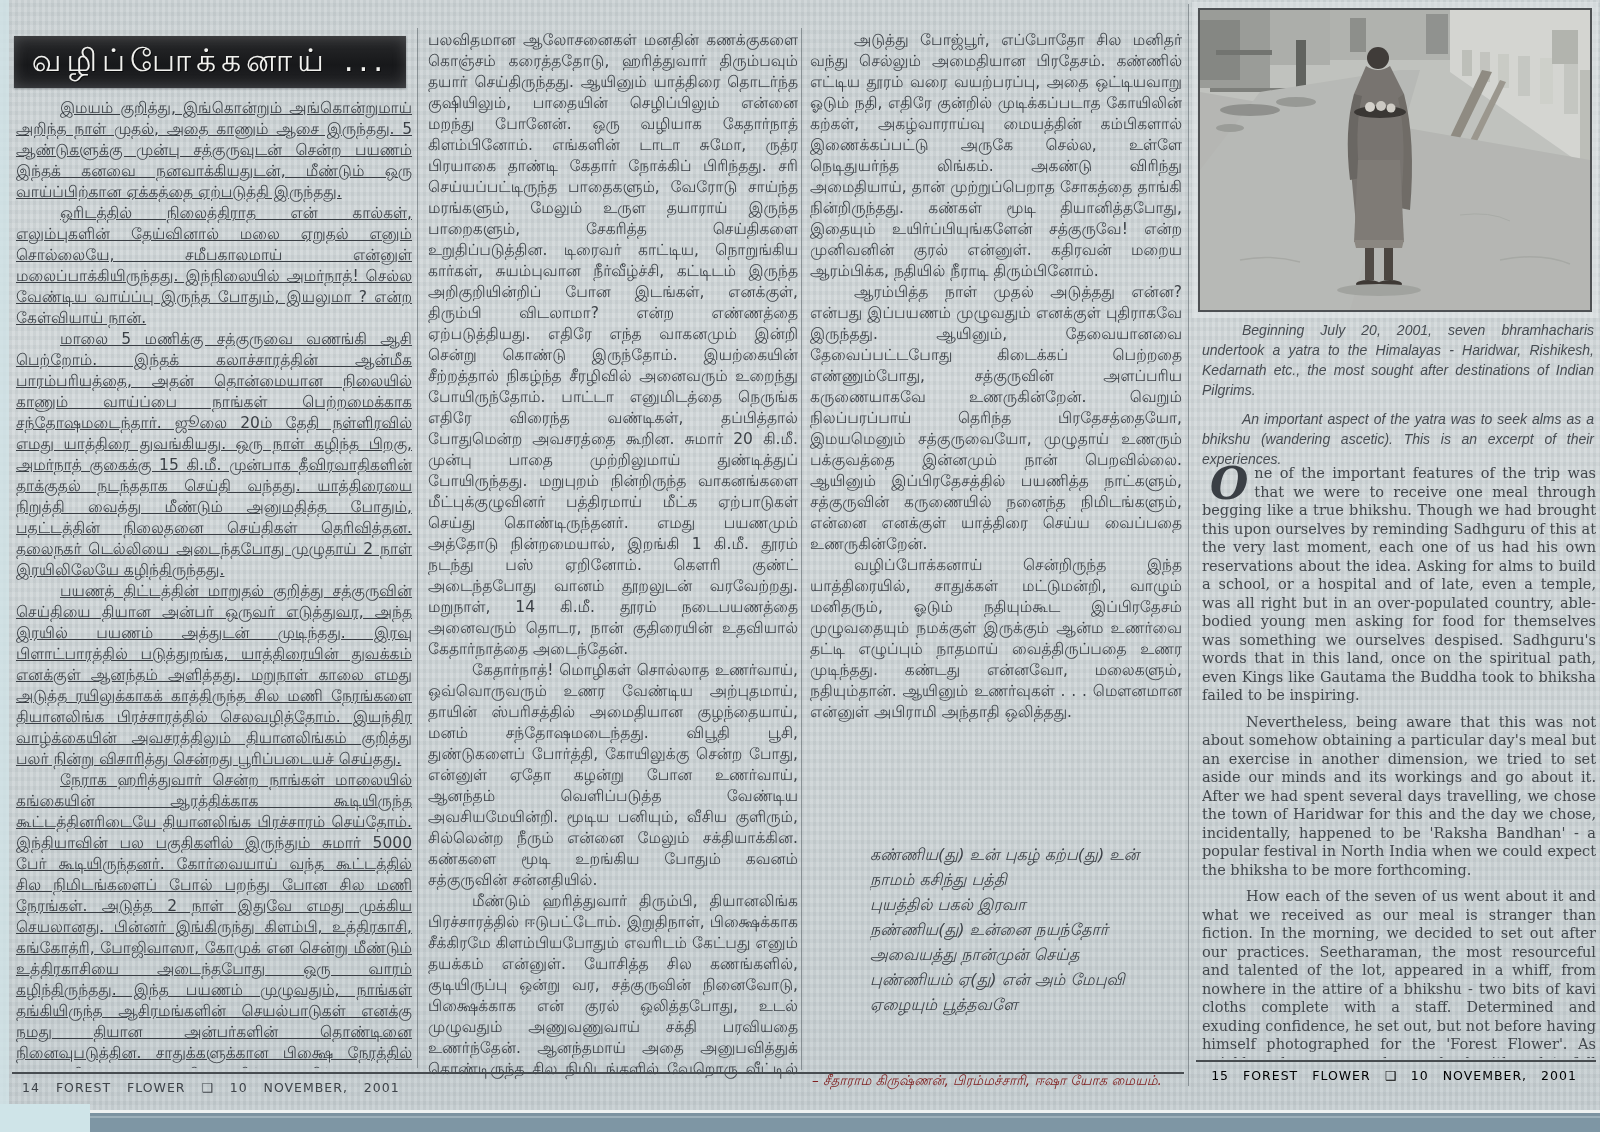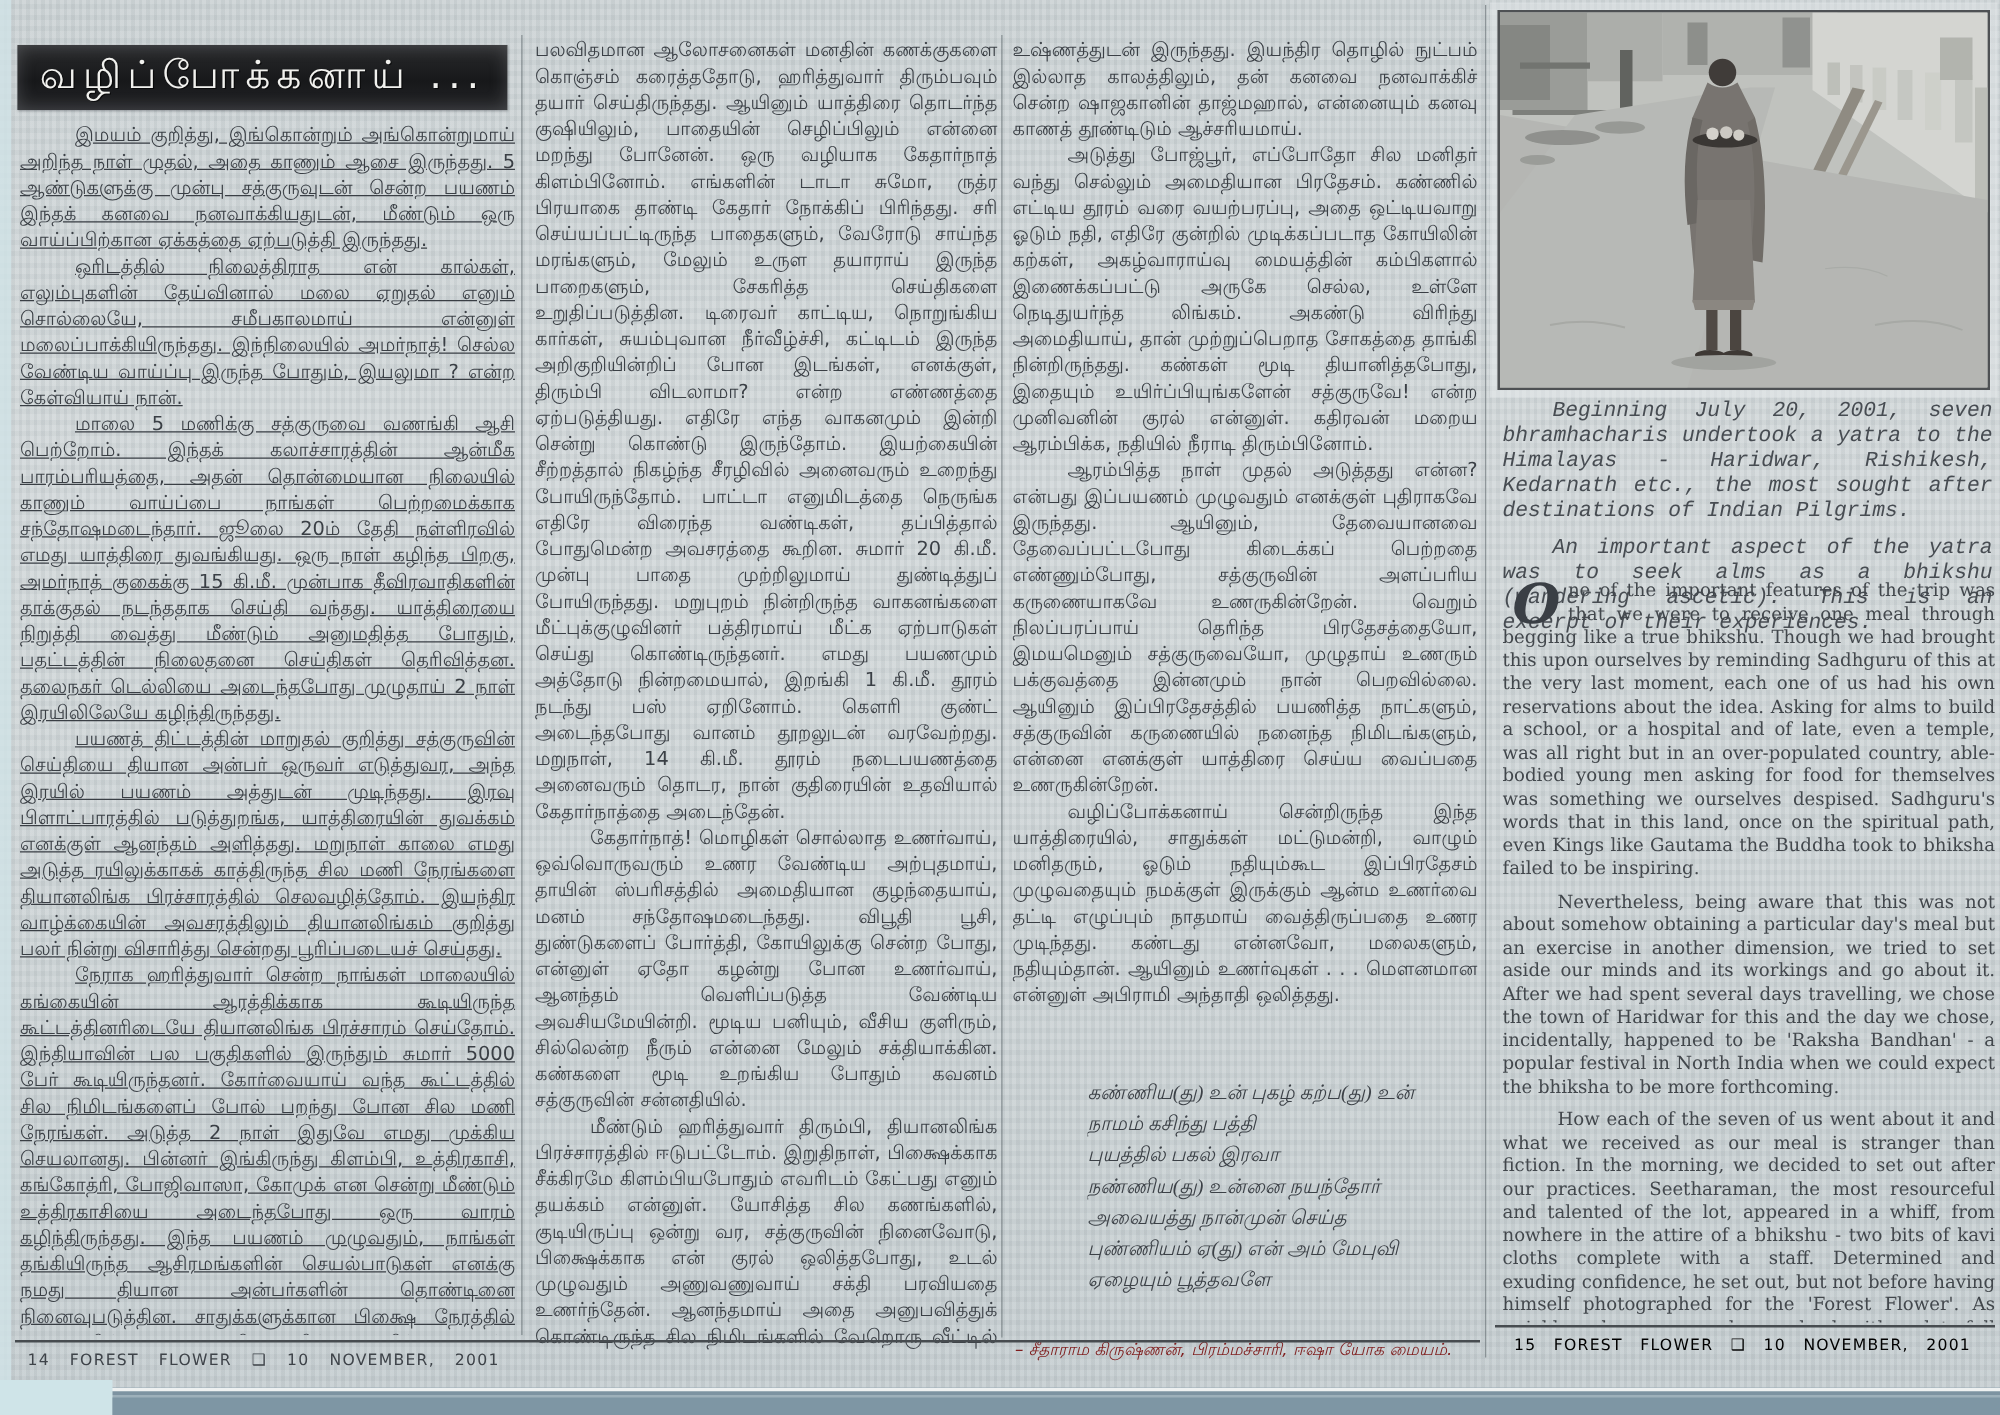--- a/index.html
+++ b/index.html
@@ -29,38 +29,38 @@
 
   
   .col{position:absolute;text-align:justify;color:#3a3f45;font-size:15.5px;line-height:21px;overflow:hidden;}
   .col p{margin:0;text-indent:44px;}
   .col p.cont{text-indent:0;}
   .col1{left:16px;top:98px;width:396px;height:970px;text-decoration:underline;}
   .col2{left:428px;top:30px;width:370px;height:1052px;}
   .col3{left:810px;top:30px;width:372px;height:826px;}
 
   
-  .poem{position:absolute;left:870px;top:862px;width:312px;color:#3c4147;
-    font-style:italic;font-size:16px;line-height:25px;overflow:hidden;height:202px;font-family:Liberation Serif, serif;}
+  .poem{position:absolute;left:870px;top:842px;width:312px;color:#3c4147;
+    font-style:italic;font-size:16px;line-height:25px;overflow:hidden;height:202px;}
   .poem div{white-space:nowrap;}
   .byline{position:absolute;left:812px;top:1072px;width:372px;color:#7f1d1d;
     font-style:italic;font-size:13.5px;white-space:nowrap;overflow:hidden;}
 
   
   .rule-left{position:absolute;left:12px;top:1072px;width:1172px;height:2px;background:#474c50;}
   .footer-left{position:absolute;left:22px;top:1080px;font-size:12.5px;letter-spacing:1px;
     word-spacing:11px;color:#3e4349;}
 
   
   .photo-frame{position:absolute;left:1198px;top:8px;width:390px;height:300px;
     border:2px solid #4e5154;background:#bcbeba;box-shadow:0 0 0 6px rgba(230,234,235,.5);}
   .photo-frame svg{display:block;}
 
   .caption{position:absolute;left:1202px;top:320px;width:392px;
-    font-family:Liberation Mono, monospace;font-style:italic;font-size:17px;line-height:20px;
+    font-family:Liberation Sans, sans-serif;font-style:italic;font-size:14px;line-height:20px;
     color:#474c52;text-align:justify;}
   .caption p{margin:0 0 9px;text-indent:40px;}
 
   .body-en{position:absolute;left:1202px;top:464px;width:394px;height:594px;overflow:hidden;
     font-family:"DejaVu Serif",serif;font-size:14.5px;line-height:18.5px;
     color:#42474c;text-align:justify;}
   .body-en p{margin:0 0 8px;text-indent:44px;}
   .body-en p.first{text-indent:0;}
   .dropcap{float:left;font-size:44px;line-height:34px;font-style:italic;font-weight:bold;
     margin:3px 6px 0 8px;color:#3a3f45;}
@@ -97,21 +97,20 @@
   </div>
 
   <div class="col col2">
     <p class="cont">பலவிதமான ஆலோசனைகள் மனதின் கணக்குகளை கொஞ்சம் கரைத்ததோடு, ஹரித்துவார் திரும்பவும் தயார் செய்திருந்தது. ஆயினும் யாத்திரை தொடர்ந்த குஷியிலும், பாதையின் செழிப்பிலும் என்னை மறந்து போனேன். ஒரு வழியாக கேதார்நாத் கிளம்பினோம். எங்களின் டாடா சுமோ, ருத்ர பிரயாகை தாண்டி கேதார் நோக்கிப் பிரிந்தது. சரி செய்யப்பட்டிருந்த பாதைகளும், வேரோடு சாய்ந்த மரங்களும், மேலும் உருள தயாராய் இருந்த பாறைகளும், சேகரித்த செய்திகளை உறுதிப்படுத்தின. டிரைவர் காட்டிய, நொறுங்கிய கார்கள், சுயம்புவான நீர்வீழ்ச்சி, கட்டிடம் இருந்த அறிகுறியின்றிப் போன இடங்கள், எனக்குள், திரும்பி விடலாமா? என்ற எண்ணத்தை ஏற்படுத்தியது. எதிரே எந்த வாகனமும் இன்றி சென்று கொண்டு இருந்தோம். இயற்கையின் சீற்றத்தால் நிகழ்ந்த சீரழிவில் அனைவரும் உறைந்து போயிருந்தோம். பாட்டா எனுமிடத்தை நெருங்க எதிரே விரைந்த வண்டிகள், தப்பித்தால் போதுமென்ற அவசரத்தை கூறின. சுமார் 20 கி.மீ. முன்பு பாதை முற்றிலுமாய் துண்டித்துப் போயிருந்தது. மறுபுறம் நின்றிருந்த வாகனங்களை மீட்புக்குழுவினர் பத்திரமாய் மீட்க ஏற்பாடுகள் செய்து கொண்டிருந்தனர். எமது பயணமும் அத்தோடு நின்றமையால், இறங்கி 1 கி.மீ. தூரம் நடந்து பஸ் ஏறினோம். கௌரி குண்ட் அடைந்தபோது வானம் தூறலுடன் வரவேற்றது. மறுநாள், 14 கி.மீ. தூரம் நடைபயணத்தை அனைவரும் தொடர, நான் குதிரையின் உதவியால் கேதார்நாத்தை அடைந்தேன்.</p>
     <p>கேதார்நாத்! மொழிகள் சொல்லாத உணர்வாய், ஒவ்வொருவரும் உணர வேண்டிய அற்புதமாய், தாயின் ஸ்பரிசத்தில் அமைதியான குழந்தையாய், மனம் சந்தோஷமடைந்தது. விபூதி பூசி, துண்டுகளைப் போர்த்தி, கோயிலுக்கு சென்ற போது, என்னுள் ஏதோ கழன்று போன உணர்வாய், ஆனந்தம் வெளிப்படுத்த வேண்டிய அவசியமேயின்றி. மூடிய பனியும், வீசிய குளிரும், சில்லென்ற நீரும் என்னை மேலும் சக்தியாக்கின. கண்களை மூடி உறங்கிய போதும் கவனம் சத்குருவின் சன்னதியில்.</p>
     <p>மீண்டும் ஹரித்துவார் திரும்பி, தியானலிங்க பிரச்சாரத்தில் ஈடுபட்டோம். இறுதிநாள், பிக்ஷைக்காக சீக்கிரமே கிளம்பியபோதும் எவரிடம் கேட்பது எனும் தயக்கம் என்னுள். யோசித்த சில கணங்களில், குடியிருப்பு ஒன்று வர, சத்குருவின் நினைவோடு, பிக்ஷைக்காக என் குரல் ஒலித்தபோது, உடல் முழுவதும் அணுவணுவாய் சக்தி பரவியதை உணர்ந்தேன். ஆனந்தமாய் அதை அனுபவித்துக் கொண்டிருந்த சில நிமிடங்களில் வேறொரு வீட்டில் கூப்பிட்டு பிச்சை அளித்தனர்.</p>
 
   </div>
 
   <div class="col col3">
-    <p class="cont">உஷ்ணத்துடன் இருந்தது. இயந்திர தொழில் நுட்பம் இல்லாத காலத்திலும், தன் கனவை நனவாக்கிச் சென்ற ஷாஜகானின் தாஜ்மஹால், என்னையும் கனவு காணத் தூண்டிடும் ஆச்சரியமாய்.</p>
     <p>அடுத்து போஜ்பூர், எப்போதோ சில மனிதர் வந்து செல்லும் அமைதியான பிரதேசம். கண்ணில் எட்டிய தூரம் வரை வயற்பரப்பு, அதை ஒட்டியவாறு ஓடும் நதி, எதிரே குன்றில் முடிக்கப்படாத கோயிலின் கற்கள், அகழ்வாராய்வு மையத்தின் கம்பிகளால் இணைக்கப்பட்டு அருகே செல்ல, உள்ளே நெடிதுயர்ந்த லிங்கம். அகண்டு விரிந்து அமைதியாய், தான் முற்றுப்பெறாத சோகத்தை தாங்கி நின்றிருந்தது. கண்கள் மூடி தியானித்தபோது, இதையும் உயிர்ப்பியுங்களேன் சத்குருவே! என்ற முனிவனின் குரல் என்னுள். கதிரவன் மறைய ஆரம்பிக்க, நதியில் நீராடி திரும்பினோம்.</p>
     <p>ஆரம்பித்த நாள் முதல் அடுத்தது என்ன? என்பது இப்பயணம் முழுவதும் எனக்குள் புதிராகவே இருந்தது. ஆயினும், தேவையானவை தேவைப்பட்டபோது கிடைக்கப் பெற்றதை எண்ணும்போது, சத்குருவின் அளப்பரிய கருணையாகவே உணருகின்றேன். வெறும் நிலப்பரப்பாய் தெரிந்த பிரதேசத்தையோ, இமயமெனும் சத்குருவையோ, முழுதாய் உணரும் பக்குவத்தை இன்னமும் நான் பெறவில்லை. ஆயினும் இப்பிரதேசத்தில் பயணித்த நாட்களும், சத்குருவின் கருணையில் நனைந்த நிமிடங்களும், என்னை எனக்குள் யாத்திரை செய்ய வைப்பதை உணருகின்றேன்.</p>
     <p>வழிப்போக்கனாய் சென்றிருந்த இந்த யாத்திரையில், சாதுக்கள் மட்டுமன்றி, வாழும் மனிதரும், ஓடும் நதியும்கூட இப்பிரதேசம் முழுவதையும் நமக்குள் இருக்கும் ஆன்ம உணர்வை தட்டி எழுப்பும் நாதமாய் வைத்திருப்பதை உணர முடிந்தது. கண்டது என்னவோ, மலைகளும், நதியும்தான். ஆயினும் உணர்வுகள் . . . மௌனமான என்னுள் அபிராமி அந்தாதி ஒலித்தது.</p>
   </div>
 
   <div class="poem">
     <div>கண்ணிய(து) உன் புகழ் கற்ப(து) உன்</div>
     <div>நாமம் கசிந்து பத்தி</div>
     <div>புயத்தில் பகல் இரவா</div>
     <div>நண்ணிய(து) உன்னை நயந்தோர்</div>

